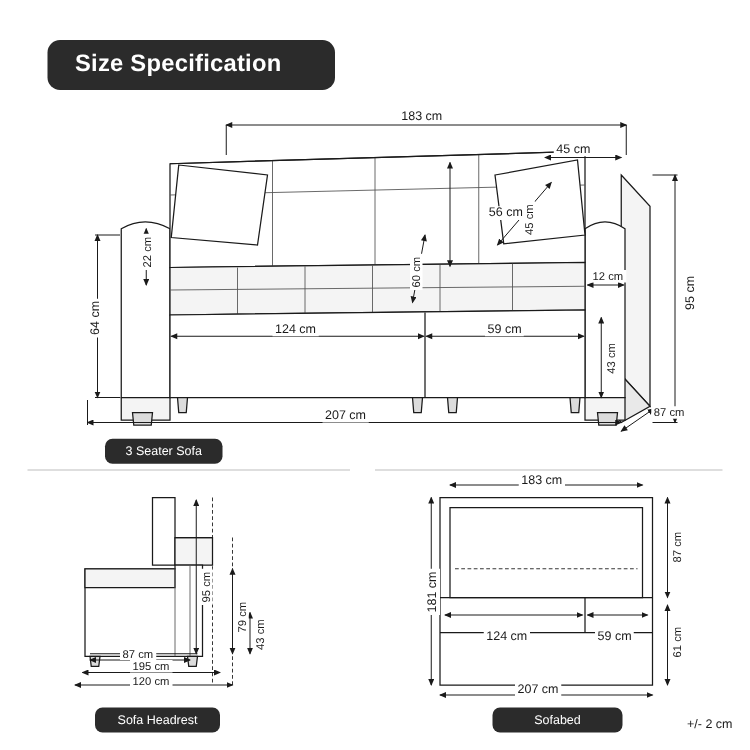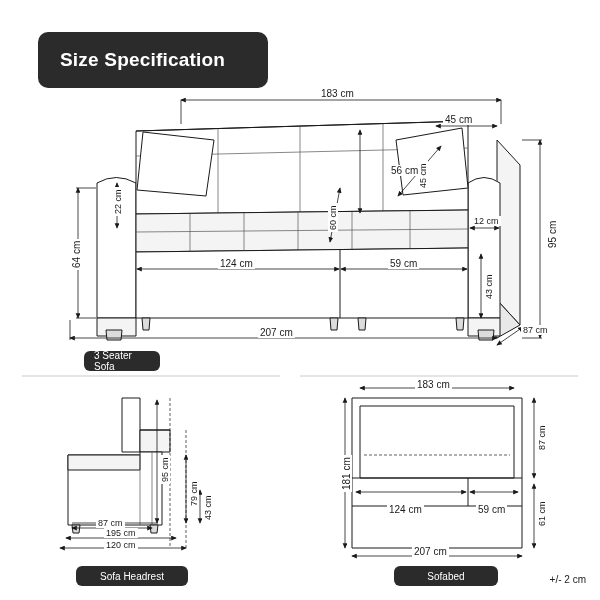--- a/index.html
+++ b/index.html
@@ -9,21 +9,21 @@
     font-family:"Liberation Sans", sans-serif;
     color:#1a1a1a;
     position:relative;
     overflow:hidden;
   }
   .page{position:absolute;left:0;top:0;width:600px;height:600px;}
 
   
   .title-pill{
     position:absolute;left:38px;top:32px;
-    width:230px;height:56px;
+    width:230px;height:40px;
     background:#2b2b2b;
     border-radius:10px;
     display:flex;align-items:center;
     box-sizing:border-box;
     padding-left:22px;
   }
   .title-pill span{
     color:#ffffff;font-size:19px;font-weight:bold;letter-spacing:.2px;
   }
 
@@ -31,22 +31,22 @@
   .cap{
     position:absolute;
     background:#2b2b2b;color:#fff;
     border-radius:6px;
     font-size:10px;
     display:flex;align-items:center;justify-content:center;
     height:20px;
     padding:0 10px;
     box-sizing:border-box;
   }
-  #cap-3seater{left:84px;top:351px;width:76px;}
-  #cap-headrest{left:76px;top:566px;width:112px;}
+  #cap-3seater{left:84px;top:351px;width:94px;}
+  #cap-headrest{left:76px;top:566px;width:100px;}
   #cap-sofabed{left:394px;top:566px;width:104px;}
 
   .tol{
     position:absolute;right:14px;top:574px;
     font-size:10px;font-weight:normal;color:#1a1a1a;
   }
 
   
   svg.draw{position:absolute;left:0;top:0;width:600px;height:600px;overflow:visible;}
   .ln{stroke:#1a1a1a;stroke-width:1;fill:none;}

